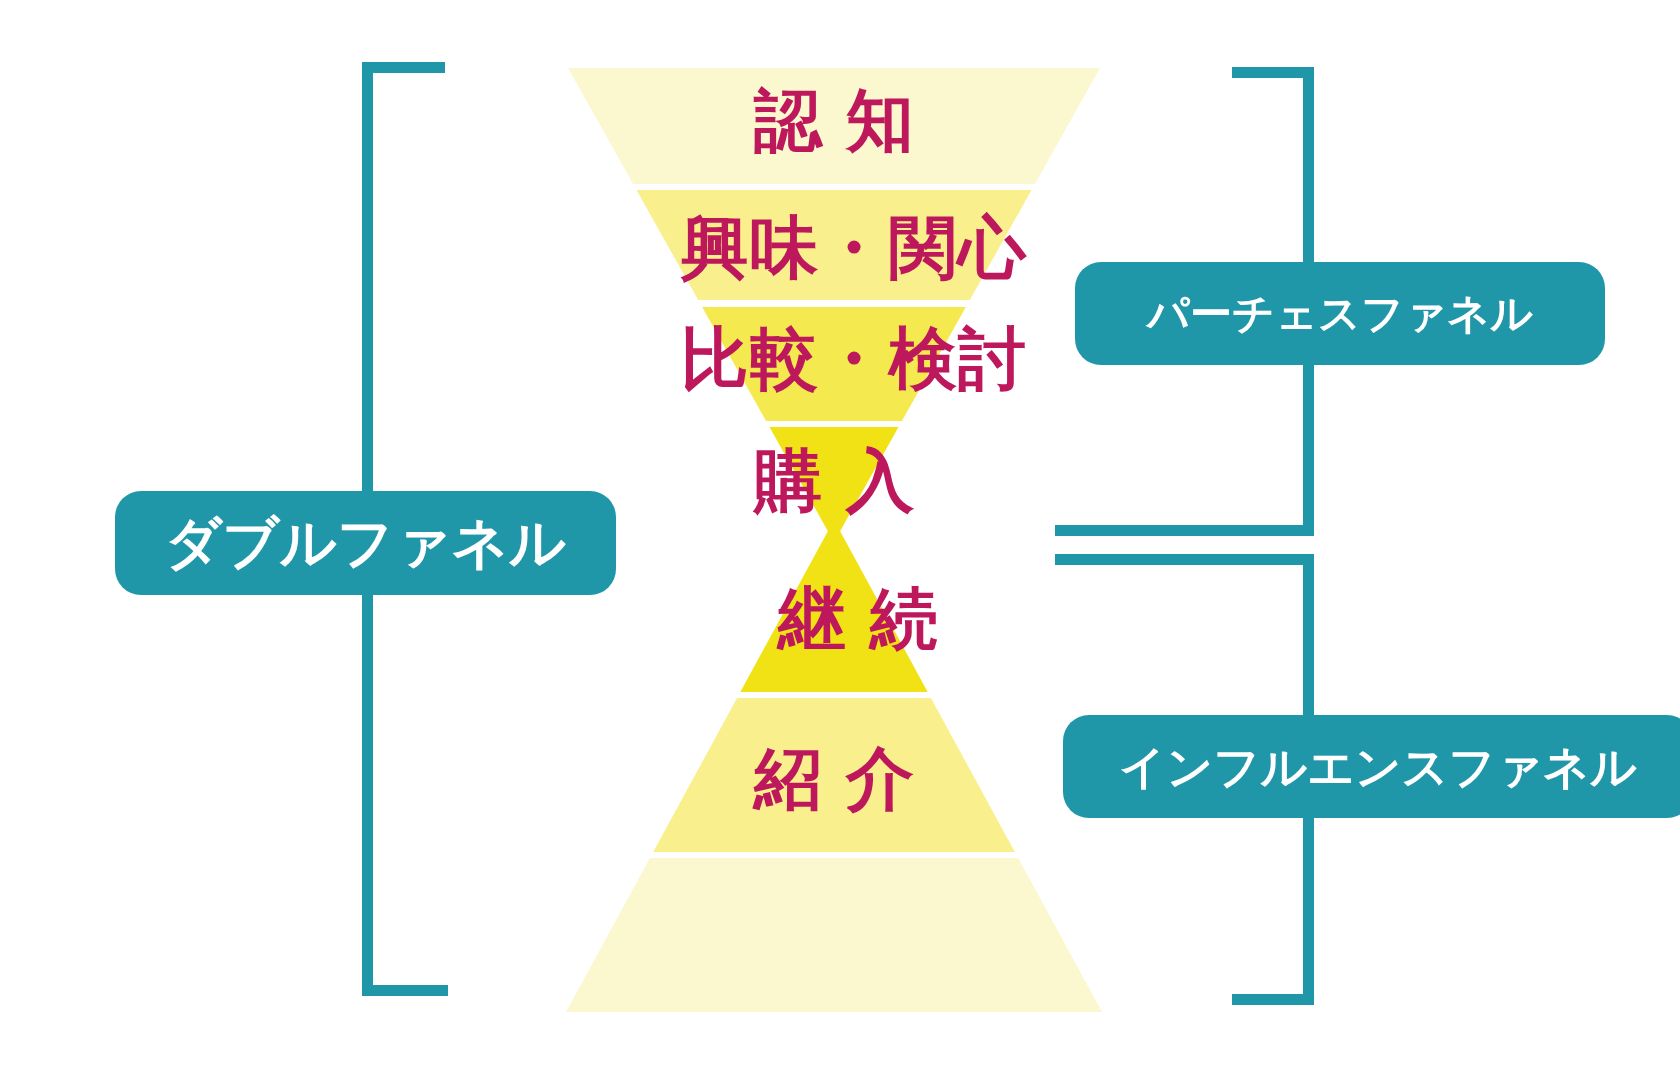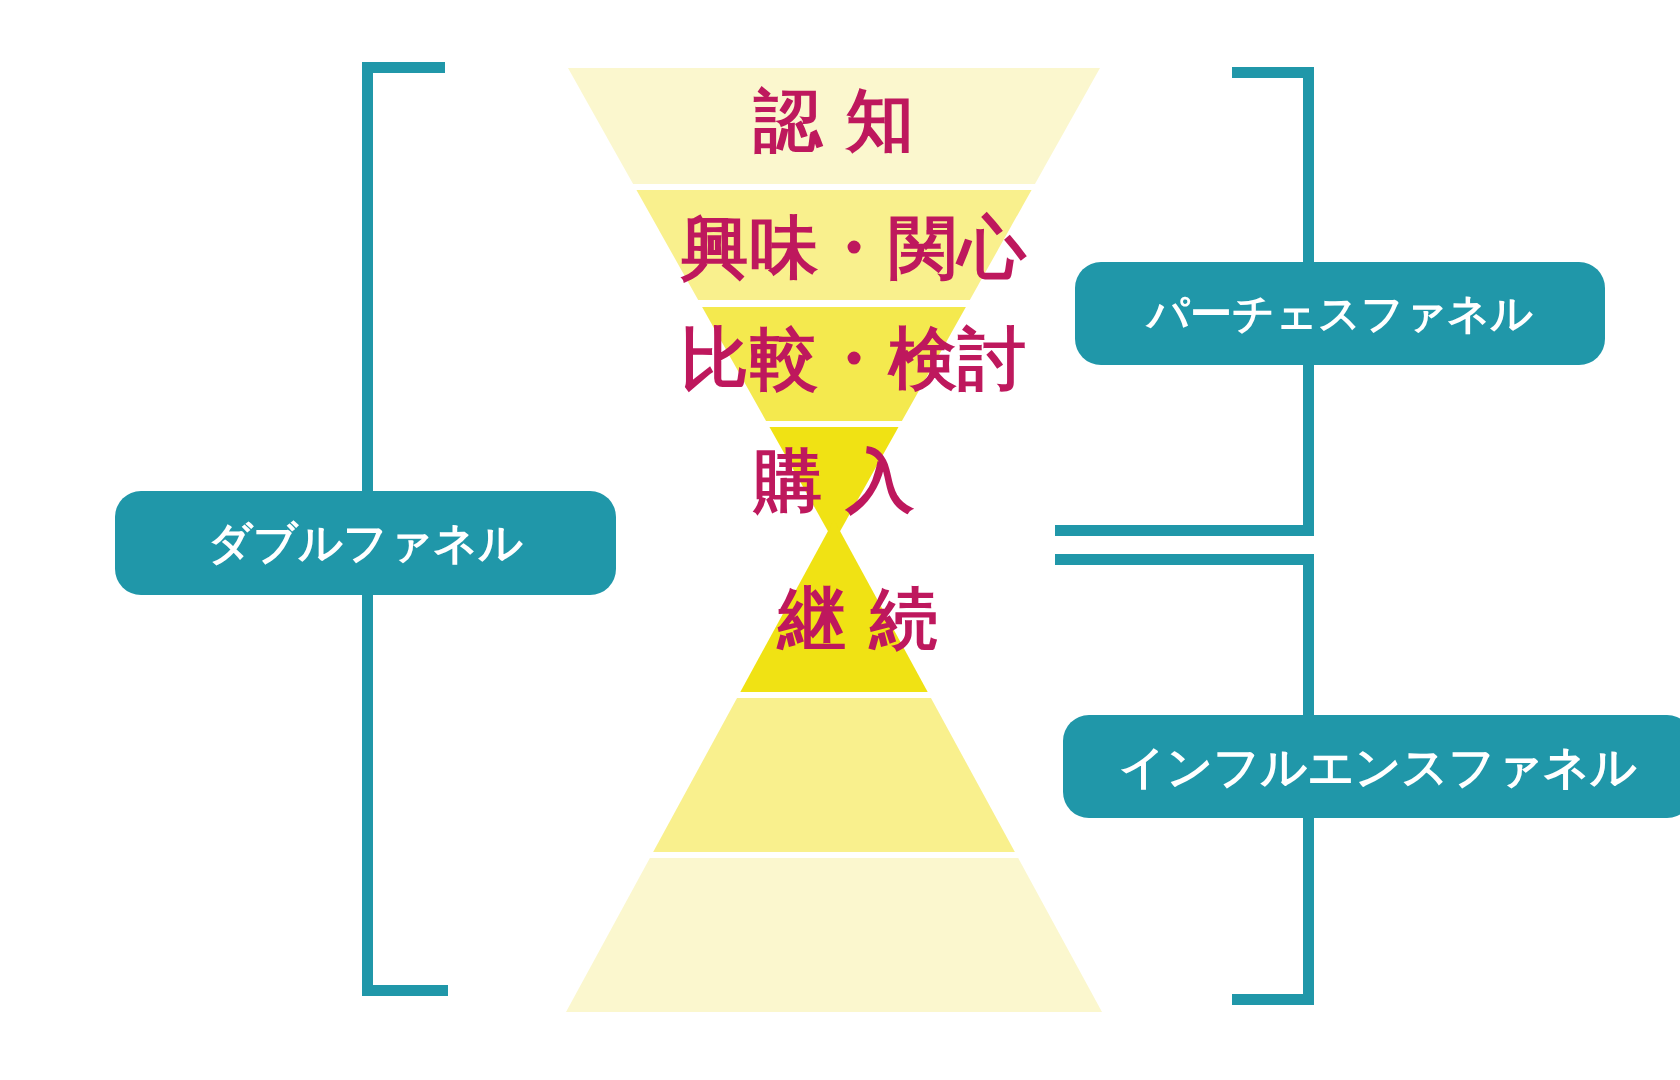--- a/index.html
+++ b/index.html
@@ -29,21 +29,21 @@
 
   
   .br{position:absolute;background:#2097A9;}
 
   
   .tag{
     position:absolute;background:#2097A9;color:#ffffff;
     border-radius:26px;display:flex;align-items:center;justify-content:center;
     font-weight:bold;line-height:1;white-space:nowrap;
   }
-  .tag-left{left:115px;top:491px;width:501px;height:104px;font-size:44px;}
+  .tag-left{left:115px;top:491px;width:501px;height:104px;font-size:56px;}
   .tag-rt{left:1075px;top:251px;width:530px;height:103px;font-size:42px;margin-top:11px;}
   .tag-rb{left:1063px;top:715px;width:630px;height:103px;font-size:46px;}
 </style>
 </head>
 <body>
 
 <div class="canvas">
 
   <div class="br" style="left:362px;top:62px;width:11px;height:934px;"></div>
   <div class="br" style="left:362px;top:62px;width:83px;height:11px;"></div>
@@ -68,20 +68,21 @@
     <div class="band" style="top: 0px; height: 172px; background: rgb(240, 226, 20);"></div>
     <div class="band" style="top: 178px; height: 154px; background: rgb(249, 240, 141);"></div>
     <div class="band" style="top: 338px; height: 154px; background: rgb(251, 247, 206);"></div>
   </div>
 
   <div class="stage-label sp2" style="left:834px;top:120px;">認知</div>
   <div class="stage-label sp5" style="left:834px;top:247px;">興味・関心</div>
   <div class="stage-label sp5" style="left:834px;top:364px;font-family:Liberation Mono, monospace;">比較・検討</div>
   <div class="stage-label sp2" style="left:834px;top:468px;margin-top:12px;">購入</div>
   <div class="stage-label sp2" style="left:858px;top:618px;">継続</div>
+  <div class="stage-label sp2" style="left:834px;top:778px;">紹介</div>
 
   <div class="tag tag-left">
     <span>ダブルファネル</span>
   </div>
   <div class="tag tag-rt">
     <span>パーチェスファネル</span>
   </div>
   <div class="tag tag-rb">
     <span>インフルエンスファネル</span>
   </div>

